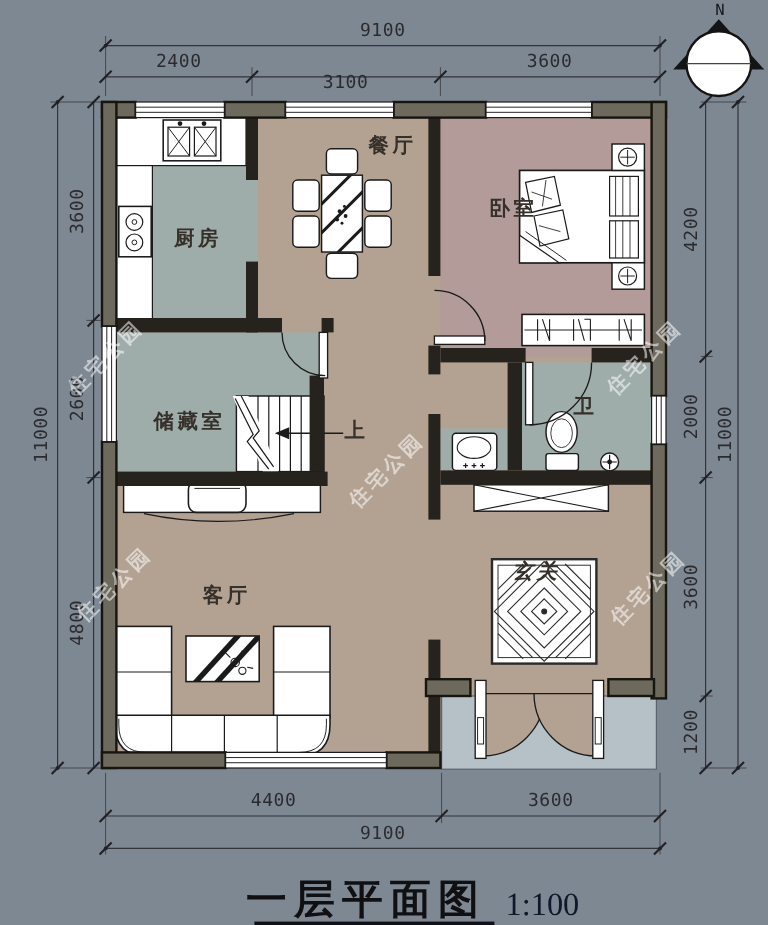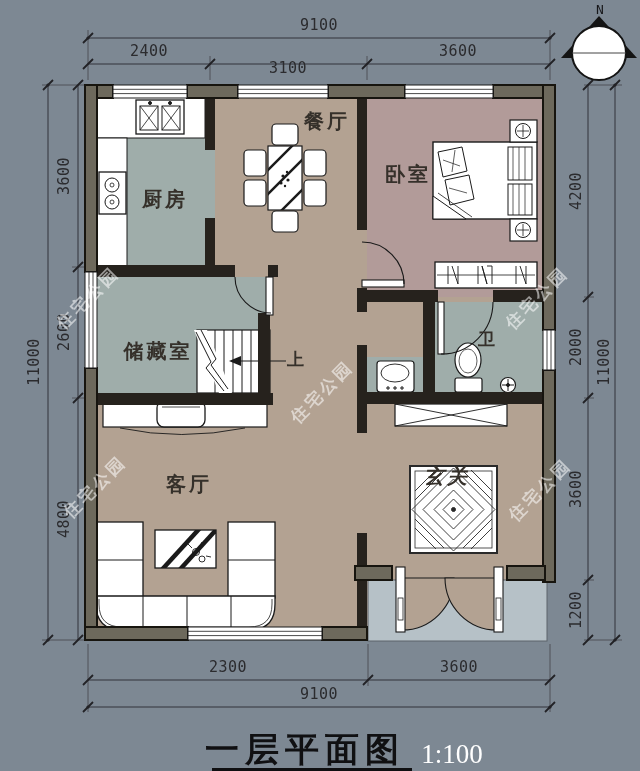--- a/index.html
+++ b/index.html
@@ -3,30 +3,30 @@
 <meta charset="utf-8">
 <style>
   html,body{margin:0;padding:0;}
   #stage{position:relative;width:640px;height:771px;background:#7d8893;overflow:hidden;
          font-family:"Liberation Sans",sans-serif;}
   #plan-svg{position:absolute;left:0;top:0;}
   .dim{position:absolute;transform:translate(-50%,-50%);font-family:"DejaVu Sans Mono","Liberation Sans",sans-serif;
        font-size:15px;color:#2b2b2e;letter-spacing:0.5px;white-space:nowrap;}
   .dimv{transform:translate(-50%,-50%) rotate(-90deg);}
   .rlabel{position:absolute;transform:translate(-50%,-50%);font-family:"Liberation Serif",serif;
-          font-size:20px;color:#35302a;letter-spacing:3px;white-space:nowrap;font-weight:600;}
+          font-size:17px;color:#35302a;letter-spacing:3px;white-space:nowrap;font-weight:600;}
   .rlabel.small{font-size:17px;letter-spacing:1px;}
   .wm{position:absolute;transform:translate(-50%,-50%) rotate(-45deg);font-family:"Liberation Serif",serif;
       font-size:17px;color:rgba(255,255,255,0.55);letter-spacing:3px;white-space:nowrap;font-weight:700;}
   .north-label{position:absolute;transform:translate(-50%,-50%);font-size:13px;color:#17171a;
       font-family:"DejaVu Sans Mono",monospace;}
   .title-text{position:absolute;transform:translate(-50%,-50%);font-family:"Liberation Serif",serif;
       font-size:34px;font-weight:700;color:#101012;letter-spacing:6px;white-space:nowrap;}
   .title-scale{position:absolute;transform:translate(-50%,-50%);font-family:"Liberation Serif",serif;
-      font-size:27px;color:#ffffff;white-space:nowrap;}
+      font-size:27px;color:#0f172a;white-space:nowrap;}
   .title-underline{position:absolute;background:#101012;height:4px;}
 </style>
 </head>
 <body>
 
 <div id="stage">
 
 <svg id="plan-svg" width="640" height="771" viewBox="0 0 640 771">
 
   <g>
@@ -310,33 +310,33 @@
     <polygon points="599,16 561,58 637,58" fill="#141414"></polygon>
     <circle cx="599" cy="53" r="27" fill="#ffffff" stroke="#141414" stroke-width="2"></circle>
     <line x1="572" y1="53" x2="626" y2="53" stroke="#444" stroke-width="1"></line>
   </g>
 </svg>
 
   <span class="north-label" style="left:600px;top:9px;">N</span>
 
   <span class="rlabel" style="left:165px;top:199px;text-align:center;">厨房</span>
   <span class="rlabel" style="left:327px;top:121px;">餐厅</span>
-  <span class="rlabel" style="left:408px;top:174px;">卧室</span>
+  <span class="rlabel" style="left:428px;top:174px;">卧室</span>
   <span class="rlabel" style="left:158px;top:351px;">储藏室</span>
   <span class="rlabel small" style="left:487px;top:339px;">卫</span>
-  <span class="rlabel" style="left:189px;top:484px;">客厅</span>
+  <span class="rlabel" style="left:189px;top:496px;">客厅</span>
   <span class="rlabel" style="left:447px;top:476px;font-style:italic;">玄关</span>
   <span class="rlabel small" style="left:296px;top:359px;">上</span>
 
   <span class="dim" style="left:319px;top:25px;">9100</span>
   <span class="dim" style="left:149px;top:51px;">2400</span>
   <span class="dim" style="left:288px;top:68px;">3100</span>
   <span class="dim" style="left:458px;top:51px;">3600</span>
 
-  <span class="dim" style="left:228px;top:667px;">2300</span>
+  <span class="dim" style="left:228px;top:667px;">4400</span>
   <span class="dim" style="left:459px;top:667px;">3600</span>
   <span class="dim" style="left:319px;top:694px;">9100</span>
 
   <span class="dim dimv" style="left:34px;top:362px;">11000</span>
   <span class="dim dimv" style="left:64px;top:176px;">3600</span>
   <span class="dim dimv" style="left:64px;top:332px;">2600</span>
   <span class="dim dimv" style="left:64px;top:519px;">4800</span>
 
   <span class="dim dimv" style="left:576px;top:191px;">4200</span>
   <span class="dim dimv" style="left:576px;top:347px;">2000</span>

